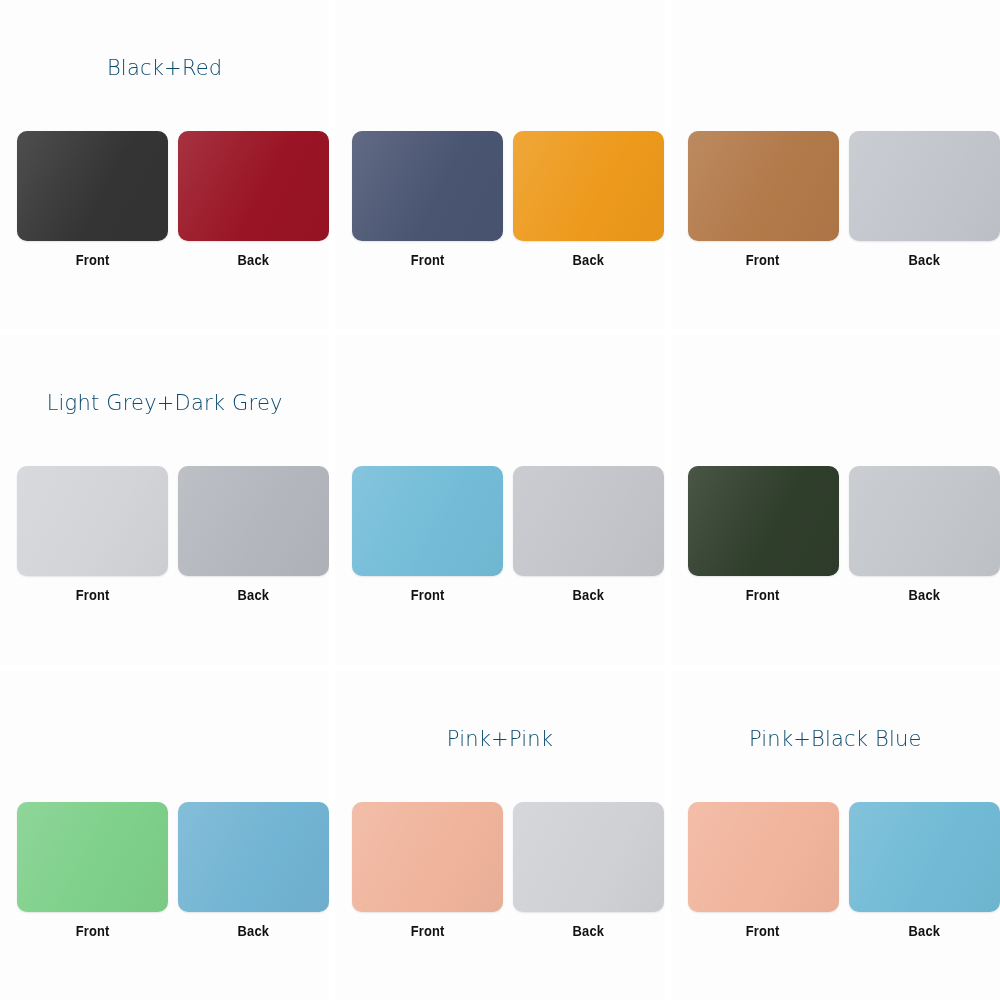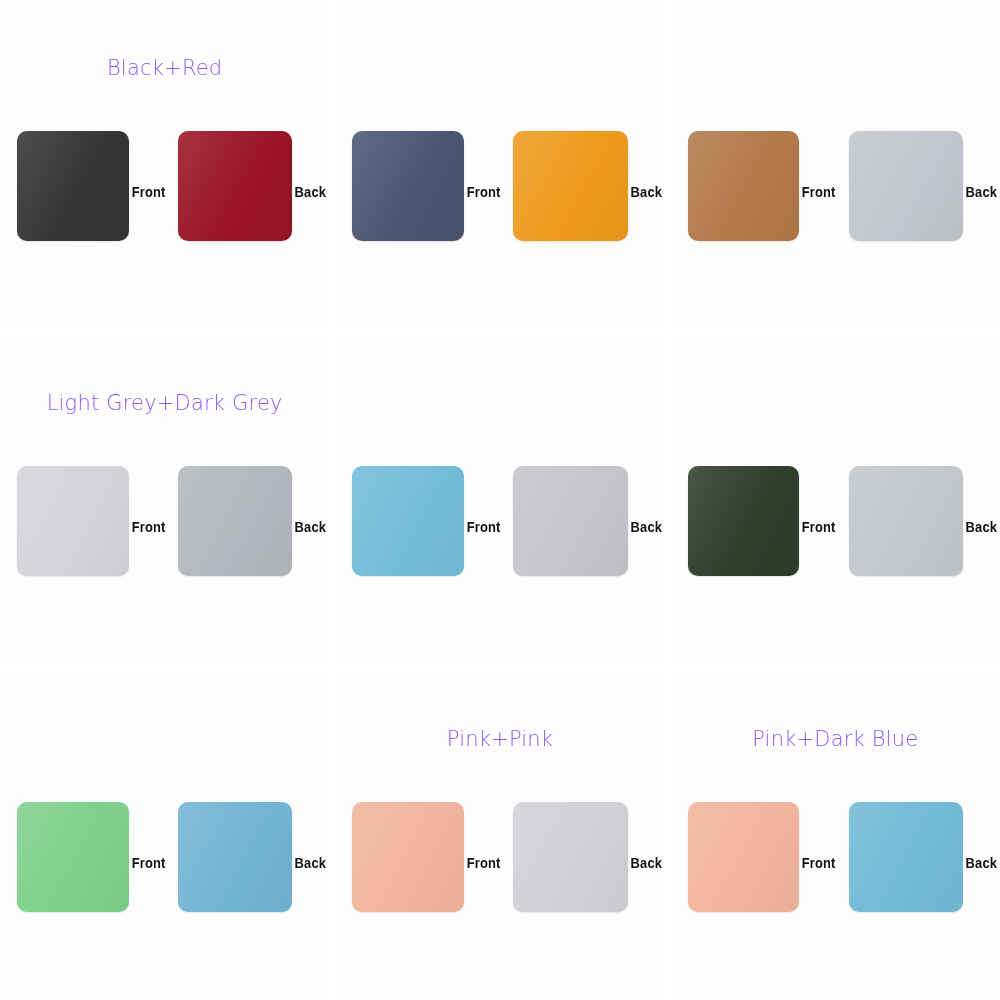--- a/index.html
+++ b/index.html
@@ -26,37 +26,37 @@
     overflow:hidden;
   }
   .cell-title{
     position:absolute;
     top:58px;
     left:0;right:0;
     text-align:center;
     font-family:"DejaVu Sans", sans-serif;
     font-size:21px;
     font-weight:300;
-    color:#8b5cf6;
+    color:#0c4a6e;
     letter-spacing:0.2px;
     line-height:1;
     white-space:nowrap;
   }
   .swatch-row{
     position:absolute;
     top:131px;
     left:17px;
     width:312px;
     display:flex;
     gap:10px;
   }
   .swatch-col{
     width:151px;
     display:flex;
-    flex-direction:row;
+    flex-direction:column;
     align-items:center;
   }
   .swatch{
     width:151px;
     height:110px;
     border-radius:10px;
     box-shadow:0 1px 2px rgba(0,0,0,0.10);
     position:relative;
     overflow:hidden;
   }
@@ -181,21 +181,21 @@
           <div class="swatch" style="background-color: rgb(240, 180, 156);"></div>
           <div class="side-label">Front</div>
         </div>
         <div class="swatch-col">
           <div class="swatch" style="background-color: rgb(207, 209, 213);"></div>
           <div class="side-label">Back</div>
         </div>
       </div>
     </div>
     <div class="cell">
-      <div class="cell-title">Pink+Dark Blue</div>
+      <div class="cell-title">Pink+Black Blue</div>
       <div class="swatch-row">
         <div class="swatch-col">
           <div class="swatch" style="background-color: rgb(241, 180, 156);"></div>
           <div class="side-label">Front</div>
         </div>
         <div class="swatch-col">
           <div class="swatch" style="background-color: rgb(113, 186, 214);"></div>
           <div class="side-label">Back</div>
         </div>
       </div>

